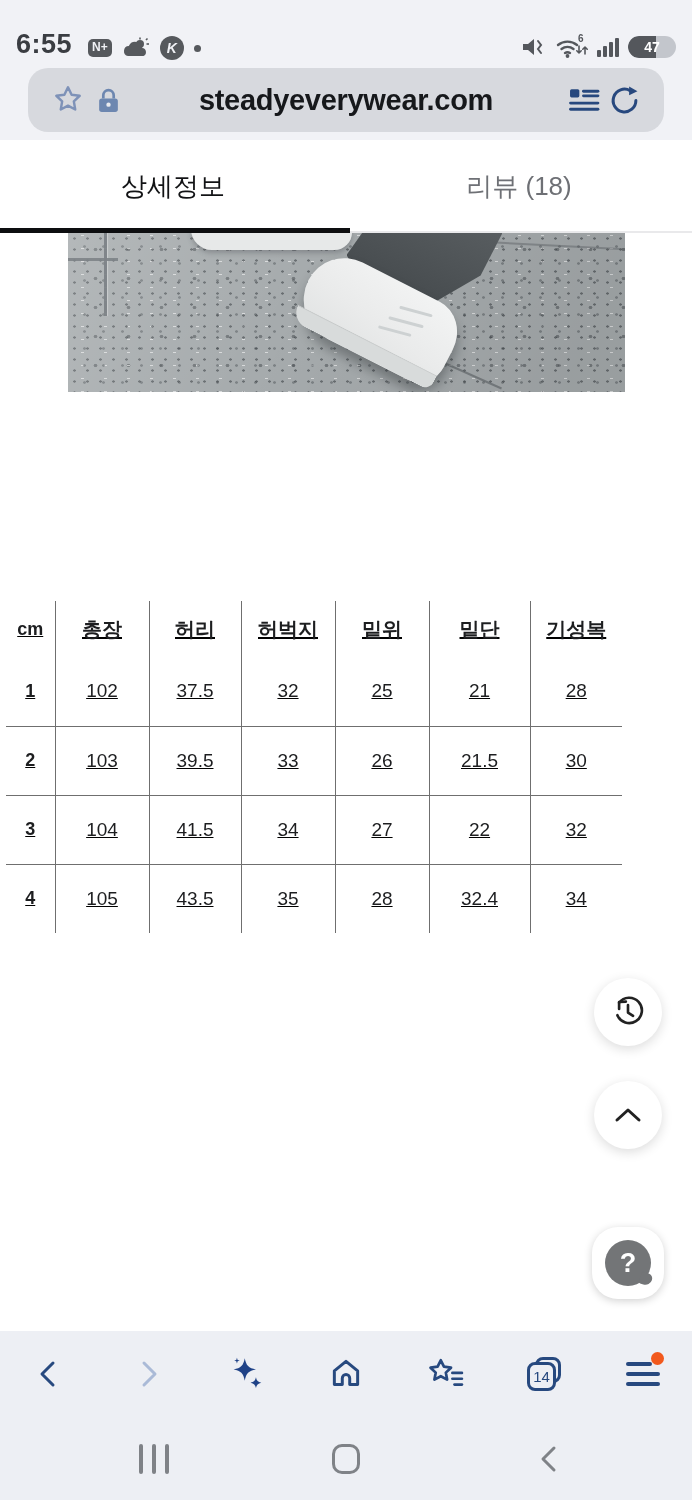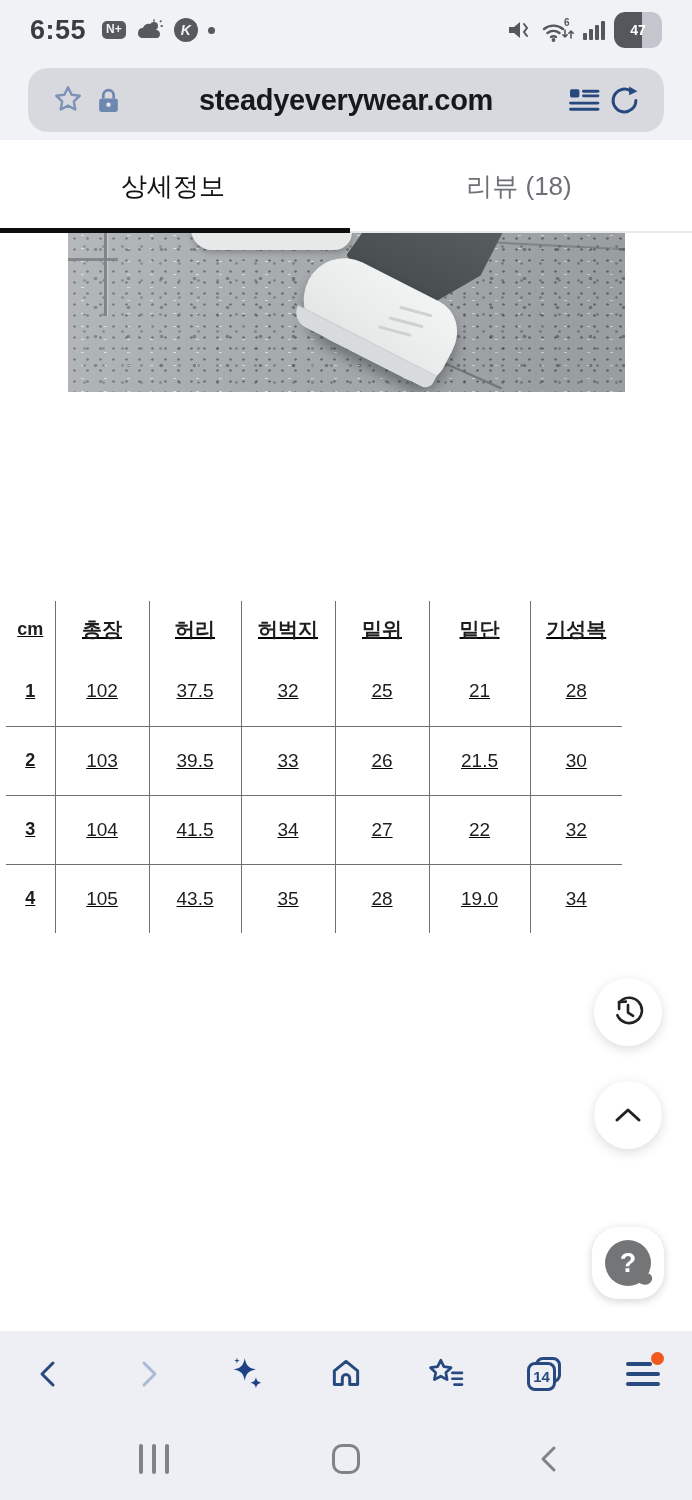--- a/index.html
+++ b/index.html
@@ -1,28 +1,28 @@
 <!DOCTYPE html>
 <html><head>
 <meta charset="utf-8">
 <style>
   * { margin:0; padding:0; box-sizing:border-box; }
   html,body { background:#fff; }
   body { font-family:"Liberation Sans","DejaVu Sans",sans-serif; }
   .screen { position:relative; width:692px; height:1500px; margin:0 auto; background:#fff; overflow:hidden; }
 
   
-  .status-bar { position:absolute; top:0; left:0; width:692px; height:60px; background:#f1f2f6; display:flex; align-items:center; padding:0 30px; }
+  .status-bar { position:absolute; top:0; left:0; width:692px; height:60px; background:#f1f2f6; display:flex; align-items:flex-end; padding:0 16px; }
   .sb-time { font-size:27px; font-weight:600; color:#3a3d42; letter-spacing:.5px; margin-right:16px; }
   .sb-left { display:flex; align-items:center; gap:10px; }
   .notif-badge { background:#56595d; color:#f1f2f6; font-size:12px; font-weight:700; border-radius:5px; padding:2px 4px; line-height:1.1; }
   .k-badge { width:24px; height:24px; border-radius:50%; background:#56595d; color:#f1f2f6; font-size:14px; font-weight:700; font-style:italic; display:flex; align-items:center; justify-content:center; }
   .sb-dot { width:7px; height:7px; border-radius:50%; background:#56595d; }
   .sb-right { margin-left:auto; display:flex; align-items:center; gap:8px; }
-  .battery { position:relative; width:48px; height:36px; border-radius:11px; background:#c3c6cc; overflow:hidden; }
+  .battery { position:relative; width:48px; height:22px; border-radius:11px; background:#c3c6cc; overflow:hidden; }
   .battery-fill { position:absolute; left:0; top:0; bottom:0; width:58%; background:#54575c; border-radius:11px 0 0 11px; }
   .battery-text { position:absolute; inset:0; display:flex; align-items:center; justify-content:center; color:#fff; font-size:14px; font-weight:700; }
   .wifi-num { font-size:10px; font-weight:700; fill:#54575c; }
 
   
   .url-row { position:absolute; top:60px; left:0; width:692px; height:80px; background:#f1f2f6; }
   .url-pill { position:absolute; left:28px; right:28px; top:8px; height:64px; background:#d7d9de; border-radius:20px; display:flex; align-items:center; padding:12px 20px; }
   .url-text { flex:1; text-align:center; font-size:29px; font-weight:700; color:#16181b; letter-spacing:-.3px; }
   .pill-icon { display:flex; align-items:center; justify-content:center; width:40px; height:40px; }
 
@@ -93,21 +93,21 @@
   .help-btn { position:absolute; left:592px; top:1227px; width:72px; height:72px; background:#fff; border-radius:26px; box-shadow:0 2px 8px rgba(0,0,0,.18); display:flex; align-items:center; justify-content:center; }
   .help-bubble { position:relative; width:46px; height:46px; background:#737577; border-radius:50%; display:flex; align-items:center; justify-content:center; color:#fff; font-size:27px; font-weight:700; }
   .help-bubble::after { content:""; position:absolute; right:-1px; bottom:1px; width:12px; height:12px; background:#737577; border-radius:2px 6px 8px 2px; transform:rotate(18deg); }
 
   
   .bottom-chrome { position:absolute; top:1331px; left:0; width:692px; height:169px; background:#edeff4; }
   .browser-toolbar { position:absolute; top:0; left:0; width:692px; height:87px; }
   .bt-icon { position:absolute; top:21px; width:44px; height:44px; display:flex; align-items:center; justify-content:center; }
   .tabs-glyph { position:relative; width:36px; height:36px; }
   .tabs-back { position:absolute; top:1px; right:1px; width:26px; height:26px; border:3px solid #27497f; border-radius:8px; }
-  .tabs-front { position:absolute; bottom:1px; left:1px; width:29px; height:29px; border:3px solid #27497f; border-radius:8px; background:#edeff4; display:flex; align-items:center; justify-content:center; font-size:15px; font-weight:700; color:#27497f; }
+  .tabs-front { position:absolute; bottom:1px; left:1px; width:29px; height:29px; border:3px solid #27497f; border-radius:8px; background:#edeff4; display:flex; align-items:center; justify-content:center; font-size:15px; font-weight:400; color:#27497f; }
   .menu-glyph { position:relative; width:38px; height:34px; }
   .menu-glyph i { position:absolute; left:2px; height:4px; border-radius:2px; background:#27497f; display:block; }
   .menu-b1 { top:5px; width:26px; }
   .menu-b2 { top:15px; width:34px; }
   .menu-b3 { top:25px; width:34px; }
   .menu-dot { position:absolute; top:-5px; right:-2px; width:13px; height:13px; border-radius:50%; background:#f2591d; }
   .android-nav { position:absolute; top:87px; left:0; width:692px; height:82px; }
   .an-icon { position:absolute; top:18px; width:46px; height:46px; display:flex; align-items:center; justify-content:center; }
   .recents-glyph { display:flex; gap:9px; }
   .recents-glyph i { width:4px; height:30px; background:#7f8287; border-radius:2px; }
@@ -266,21 +266,21 @@
         <td>27</td>
         <td>22</td>
         <td>32</td>
       </tr>
       <tr>
         <td class="size-col">4</td>
         <td>105</td>
         <td>43.5</td>
         <td>35</td>
         <td>28</td>
-        <td>19.0</td>
+        <td>32.4</td>
         <td>34</td>
       </tr>
     </tbody>
   </table>
 
 
   <div class="float-btn history-btn">
     <svg width="36" height="36" viewBox="0 0 34 34">
       <path d="M8.6 8.2 A12 12 0 1 1 7 20" stroke="#222" stroke-width="2.5" fill="none" stroke-linecap="round"></path>
       <path d="M8.6 14.2 L8.6 7.6 L15 7.2" stroke="#222" stroke-width="2.5" fill="none" stroke-linecap="round" stroke-linejoin="round"></path>

